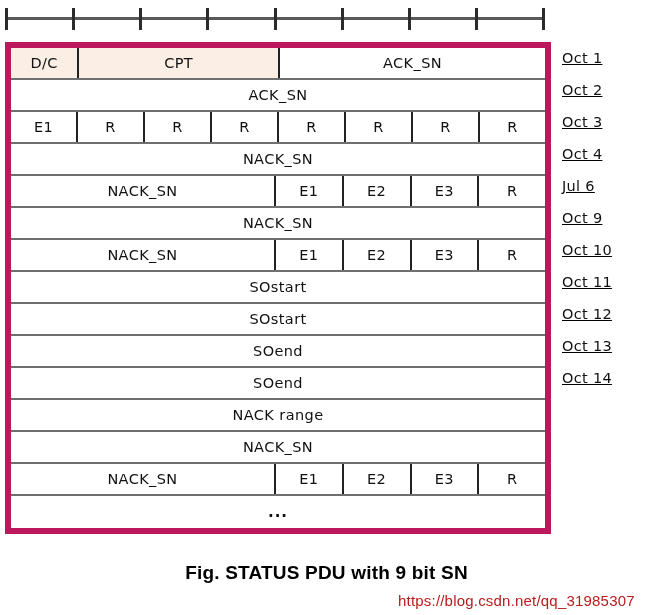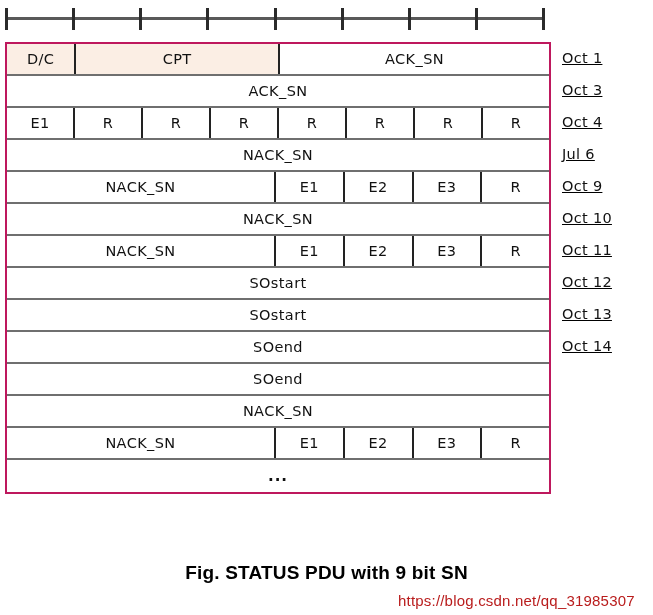--- a/index.html
+++ b/index.html
@@ -38,21 +38,21 @@
     height: 22px;
     background: #2b2b2b;
   }
 
   
   .pdu-table {
     position: absolute;
     left: 5px;
     top: 42px;
     width: 546px;
-    border: 2px solid #be185d;
+    border: 6px solid #be185d;
     box-sizing: border-box;
     background: #ffffff;
   }
   .pdu-row {
     display: flex;
     height: 32px;
     box-sizing: border-box;
     border-bottom: 2px solid #6f6f6f;
     position: relative;
   }
@@ -190,36 +190,40 @@
     <div class="pdu-row">
       <div class="pdu-cell" style="flex: 8 0 0px;">SOstart</div>
     </div>
     <div class="pdu-row">
       <div class="pdu-cell" style="flex: 8 0 0px;">SOend</div>
     </div>
     <div class="pdu-row">
       <div class="pdu-cell" style="flex: 8 0 0px;">SOend</div>
     </div>
     <div class="pdu-row">
+      <div class="pdu-cell" style="flex: 8 0 0px;">NACK range</div>
+    </div>
+    <div class="pdu-row">
       <div class="pdu-cell" style="flex: 8 0 0px;">NACK_SN</div>
     </div>
     <div class="pdu-row">
       <div class="pdu-cell" style="flex: 4 0 0px;">NACK_SN</div>
       <div class="pdu-cell" style="flex: 1 0 0px;">E1</div>
       <div class="pdu-cell" style="flex: 1 0 0px;">E2</div>
       <div class="pdu-cell" style="flex: 1 0 0px;">E3</div>
       <div class="pdu-cell" style="flex: 1 0 0px;">R</div>
     </div>
     <div class="pdu-row">
       <div class="pdu-cell ellipsis" style="flex: 8 0 0px;">...</div>
     </div>
   </div>
 
 <div class="oct-labels">
     <div class="oct-label">Oct 1</div>
+    <div class="oct-label">Oct 2</div>
     <div class="oct-label">Oct 3</div>
     <div class="oct-label">Oct 4</div>
     <div class="oct-label">Jul 6</div>
     <div class="oct-label">Oct 9</div>
     <div class="oct-label">Oct 10</div>
     <div class="oct-label">Oct 11</div>
     <div class="oct-label">Oct 12</div>
     <div class="oct-label">Oct 13</div>
     <div class="oct-label">Oct 14</div>
     <div class="oct-label"></div>

